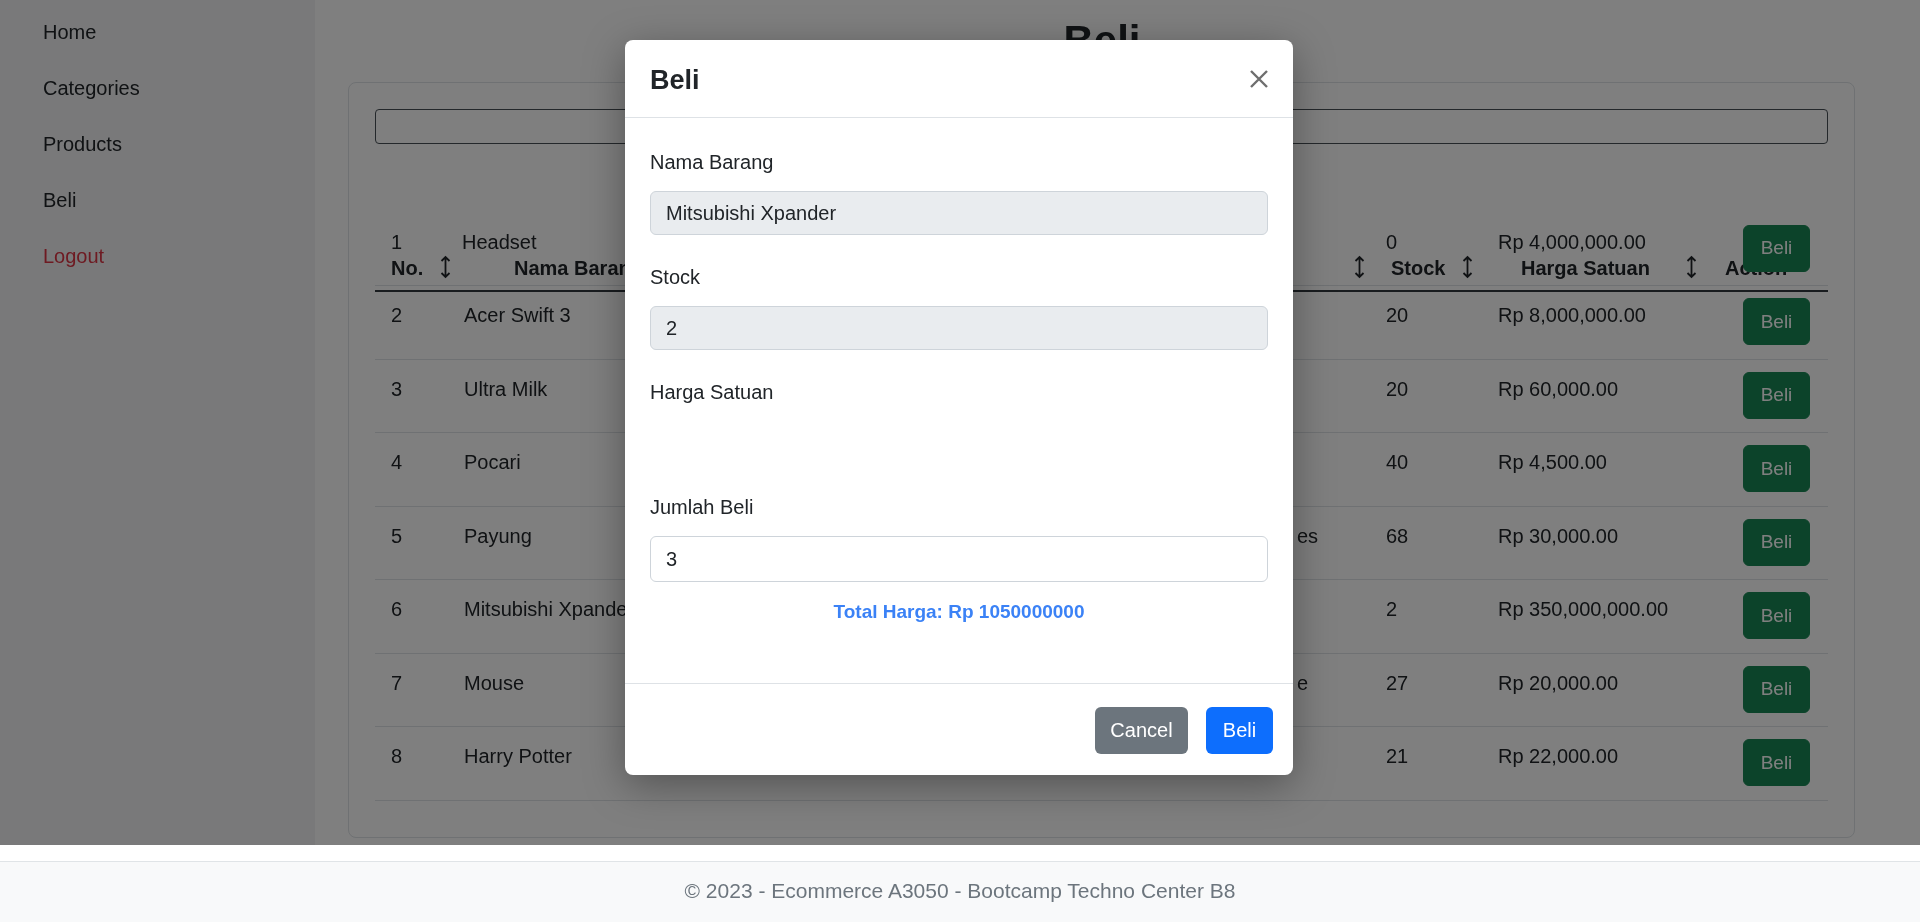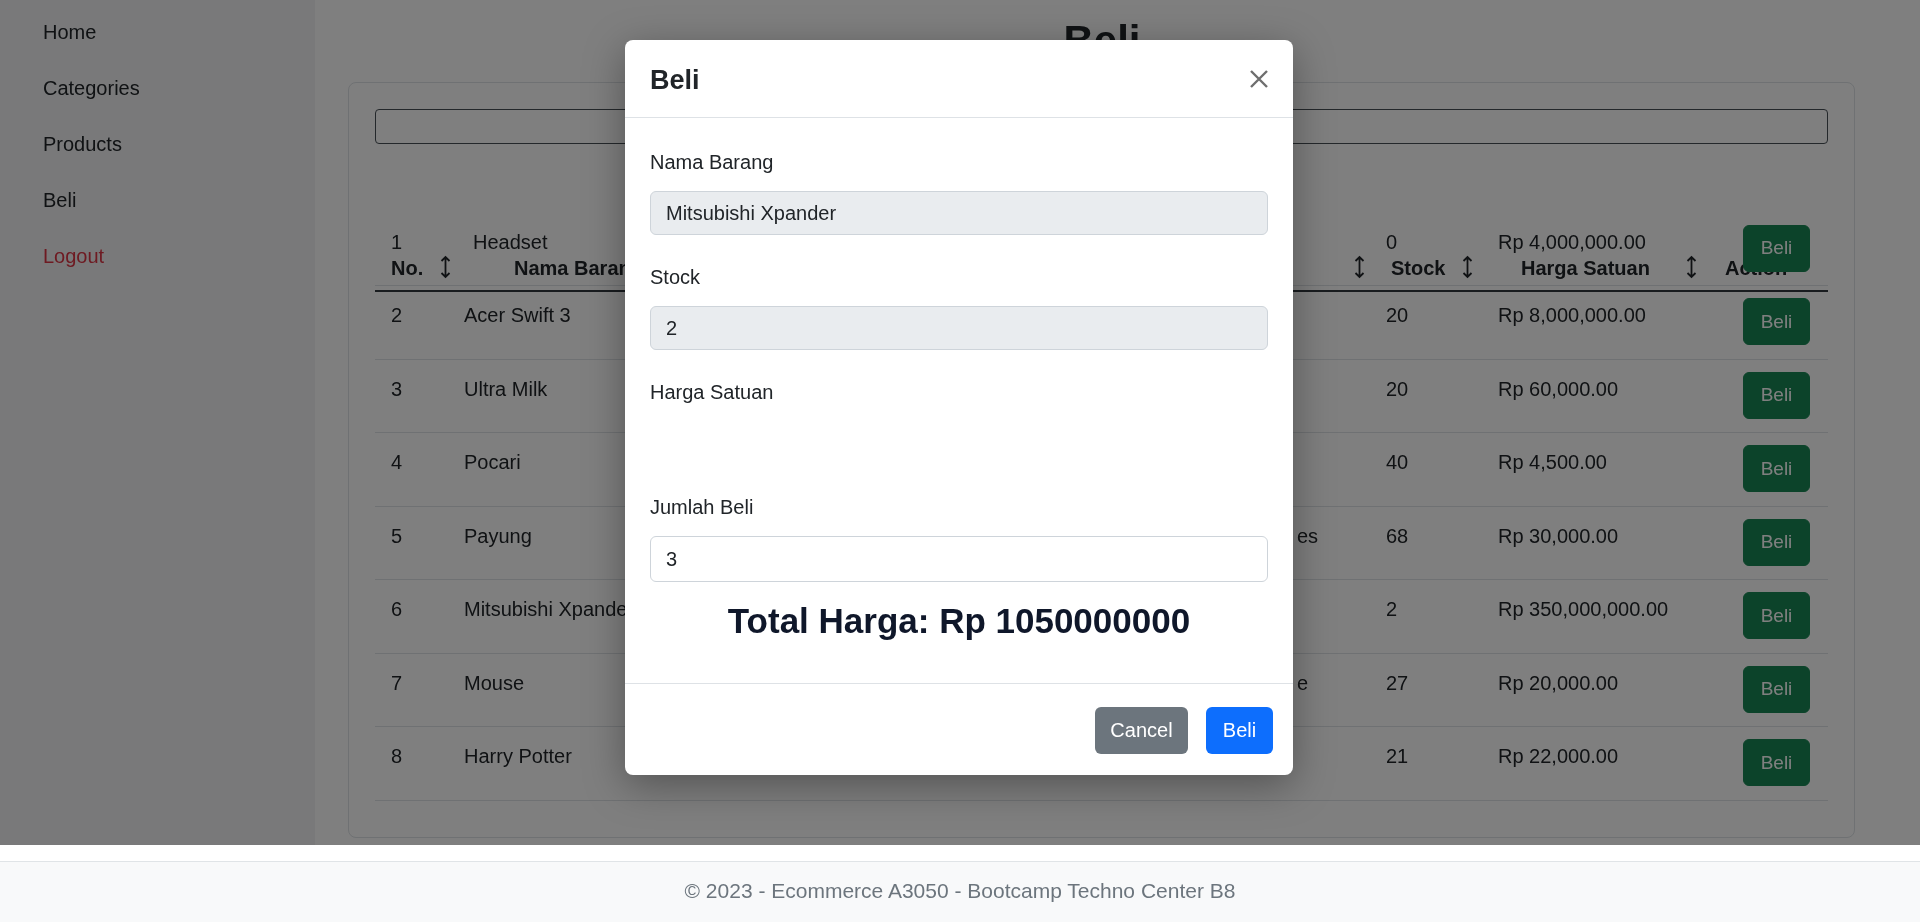--- a/index.html
+++ b/index.html
@@ -40,22 +40,22 @@
          border-radius:8px;box-shadow:0 10px 40px rgba(0,0,0,.35);z-index:20;}
   .modal-header{position:absolute;left:0;top:0;width:100%;height:78px;border-bottom:1px solid #dee2e6;box-sizing:border-box;}
   .modal-title{position:absolute;left:25px;top:25px;font-size:27px;font-weight:700;margin:0;}
   .close-btn{position:absolute;right:14px;top:20px;width:40px;height:40px;background:none;border:none;
              cursor:pointer;padding:0;}
   .mlabel{position:absolute;left:25px;font-size:20px;}
   .minput{position:absolute;left:25px;width:618px;height:44px;box-sizing:border-box;
           border:1px solid #ced4da;border-radius:6px;font-size:20px;padding:0 15px;color:#212529;
           background:#fff;font-family:"Liberation Sans",sans-serif;}
   .minput.disabled{background:#e9ecef;}
-  .total{position:absolute;left:0;top:561px;width:100%;text-align:center;font-size:35px;
-         font-weight:700;color:#0f172a;}
+  .total{position:absolute;left:0;top:561px;width:100%;text-align:center;font-size:19px;
+         font-weight:700;color:#3b82f6;}
   .modal-footer{position:absolute;left:0;top:643px;width:100%;height:92px;border-top:1px solid #dee2e6;box-sizing:border-box;}
   .cancel-btn{position:absolute;right:105px;top:23px;width:93px;height:47px;background:#6c757d;
          color:#fff;border:none;border-radius:6px;font-size:20px;cursor:pointer;
          font-family:"Liberation Sans",sans-serif;}
   .submit-btn{position:absolute;right:20px;top:23px;width:67px;height:47px;background:#0d6efd;
          color:#fff;border:none;border-radius:6px;font-size:20px;cursor:pointer;
          font-family:"Liberation Sans",sans-serif;}
 
   
   .page-footer{position:absolute;left:0;top:861px;width:1920px;height:61px;background:#f8f9fa;
@@ -104,21 +104,21 @@
         <span class="sort" style="left:1310px">
           <svg width="13" height="26" viewBox="0 0 13 26">
               <path d="M6.5 3 L6.5 23 M2.5 7 L6.5 3 L10.5 7 M2.5 19 L6.5 23 L10.5 19" fill="none" stroke="#212529" stroke-width="1.8"></path>
             </svg>
         </span>
         <span class="th" style="left:1350px">Action</span>
       </div>
 
       <div class="srow" style="top:128.5px">
         <span class="cell" style="left:16px">1</span>
-        <span class="cell" style="left:98px">Headset</span>
+        <span class="cell" style="left:87px">Headset</span>
         <span class="cell" style="left:922px"></span>
         <span class="cell" style="left:1011px">0</span>
         <span class="cell" style="left:1123px">Rp 4,000,000.00</span>
         <button class="buy-btn">Beli</button>
       </div>
       <div class="srow" style="top:202px">
         <span class="cell" style="left:16px">2</span>
         <span class="cell" style="left:89px">Acer Swift 3</span>
         <span class="cell" style="left:922px"></span>
         <span class="cell" style="left:1011px">20</span>

